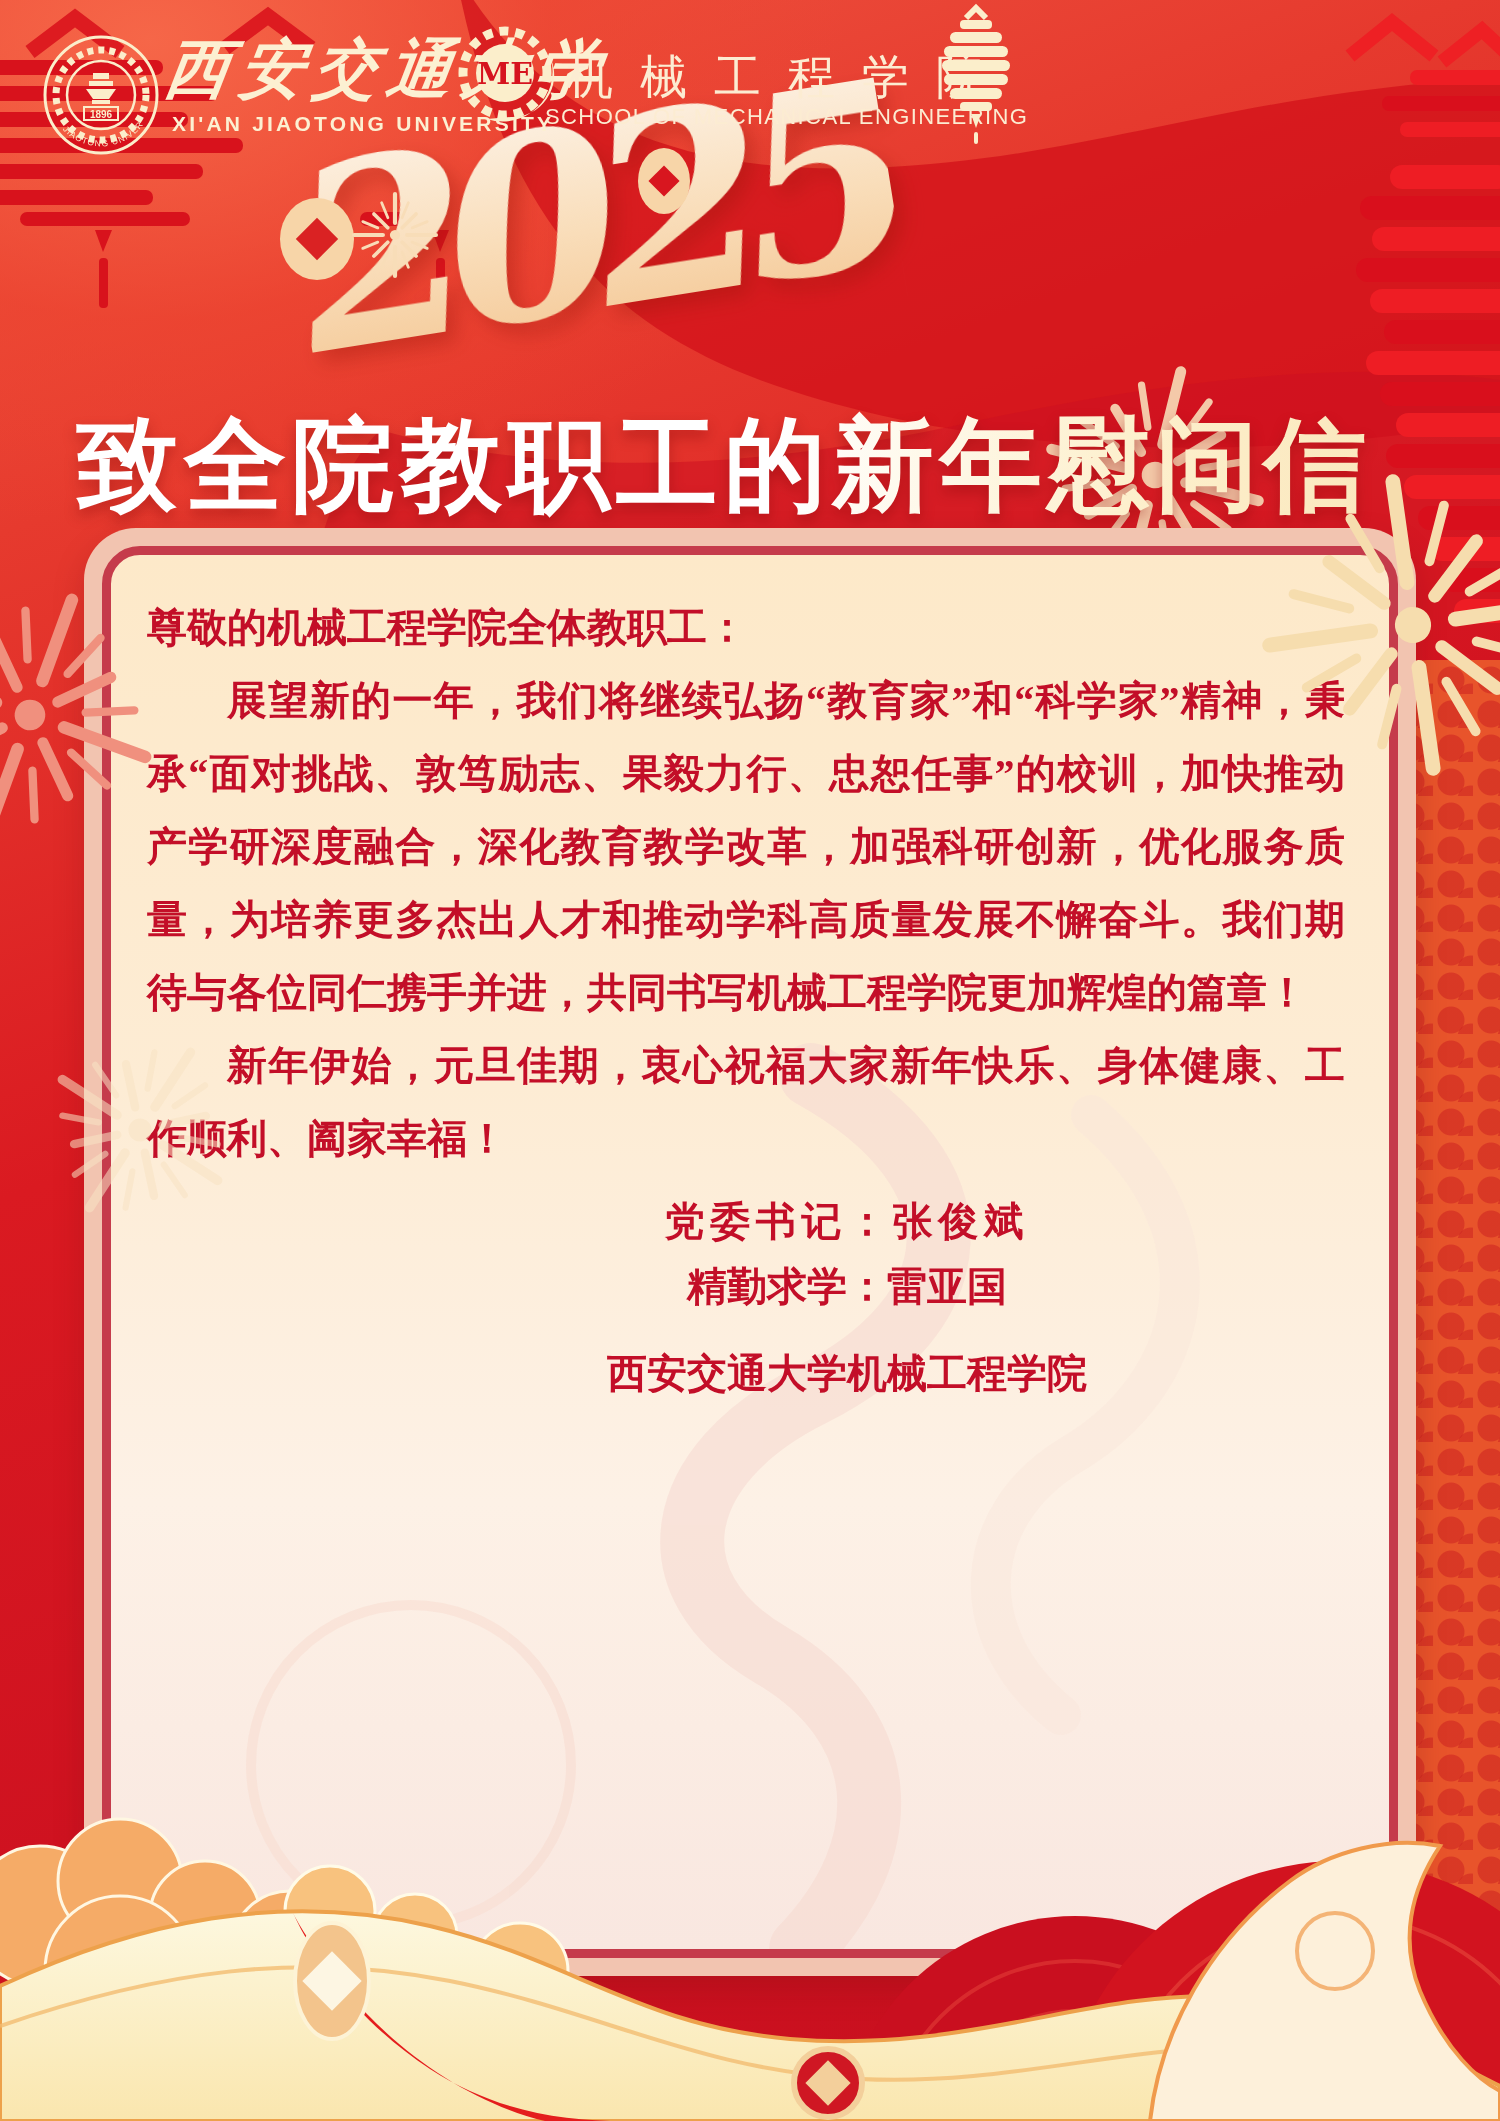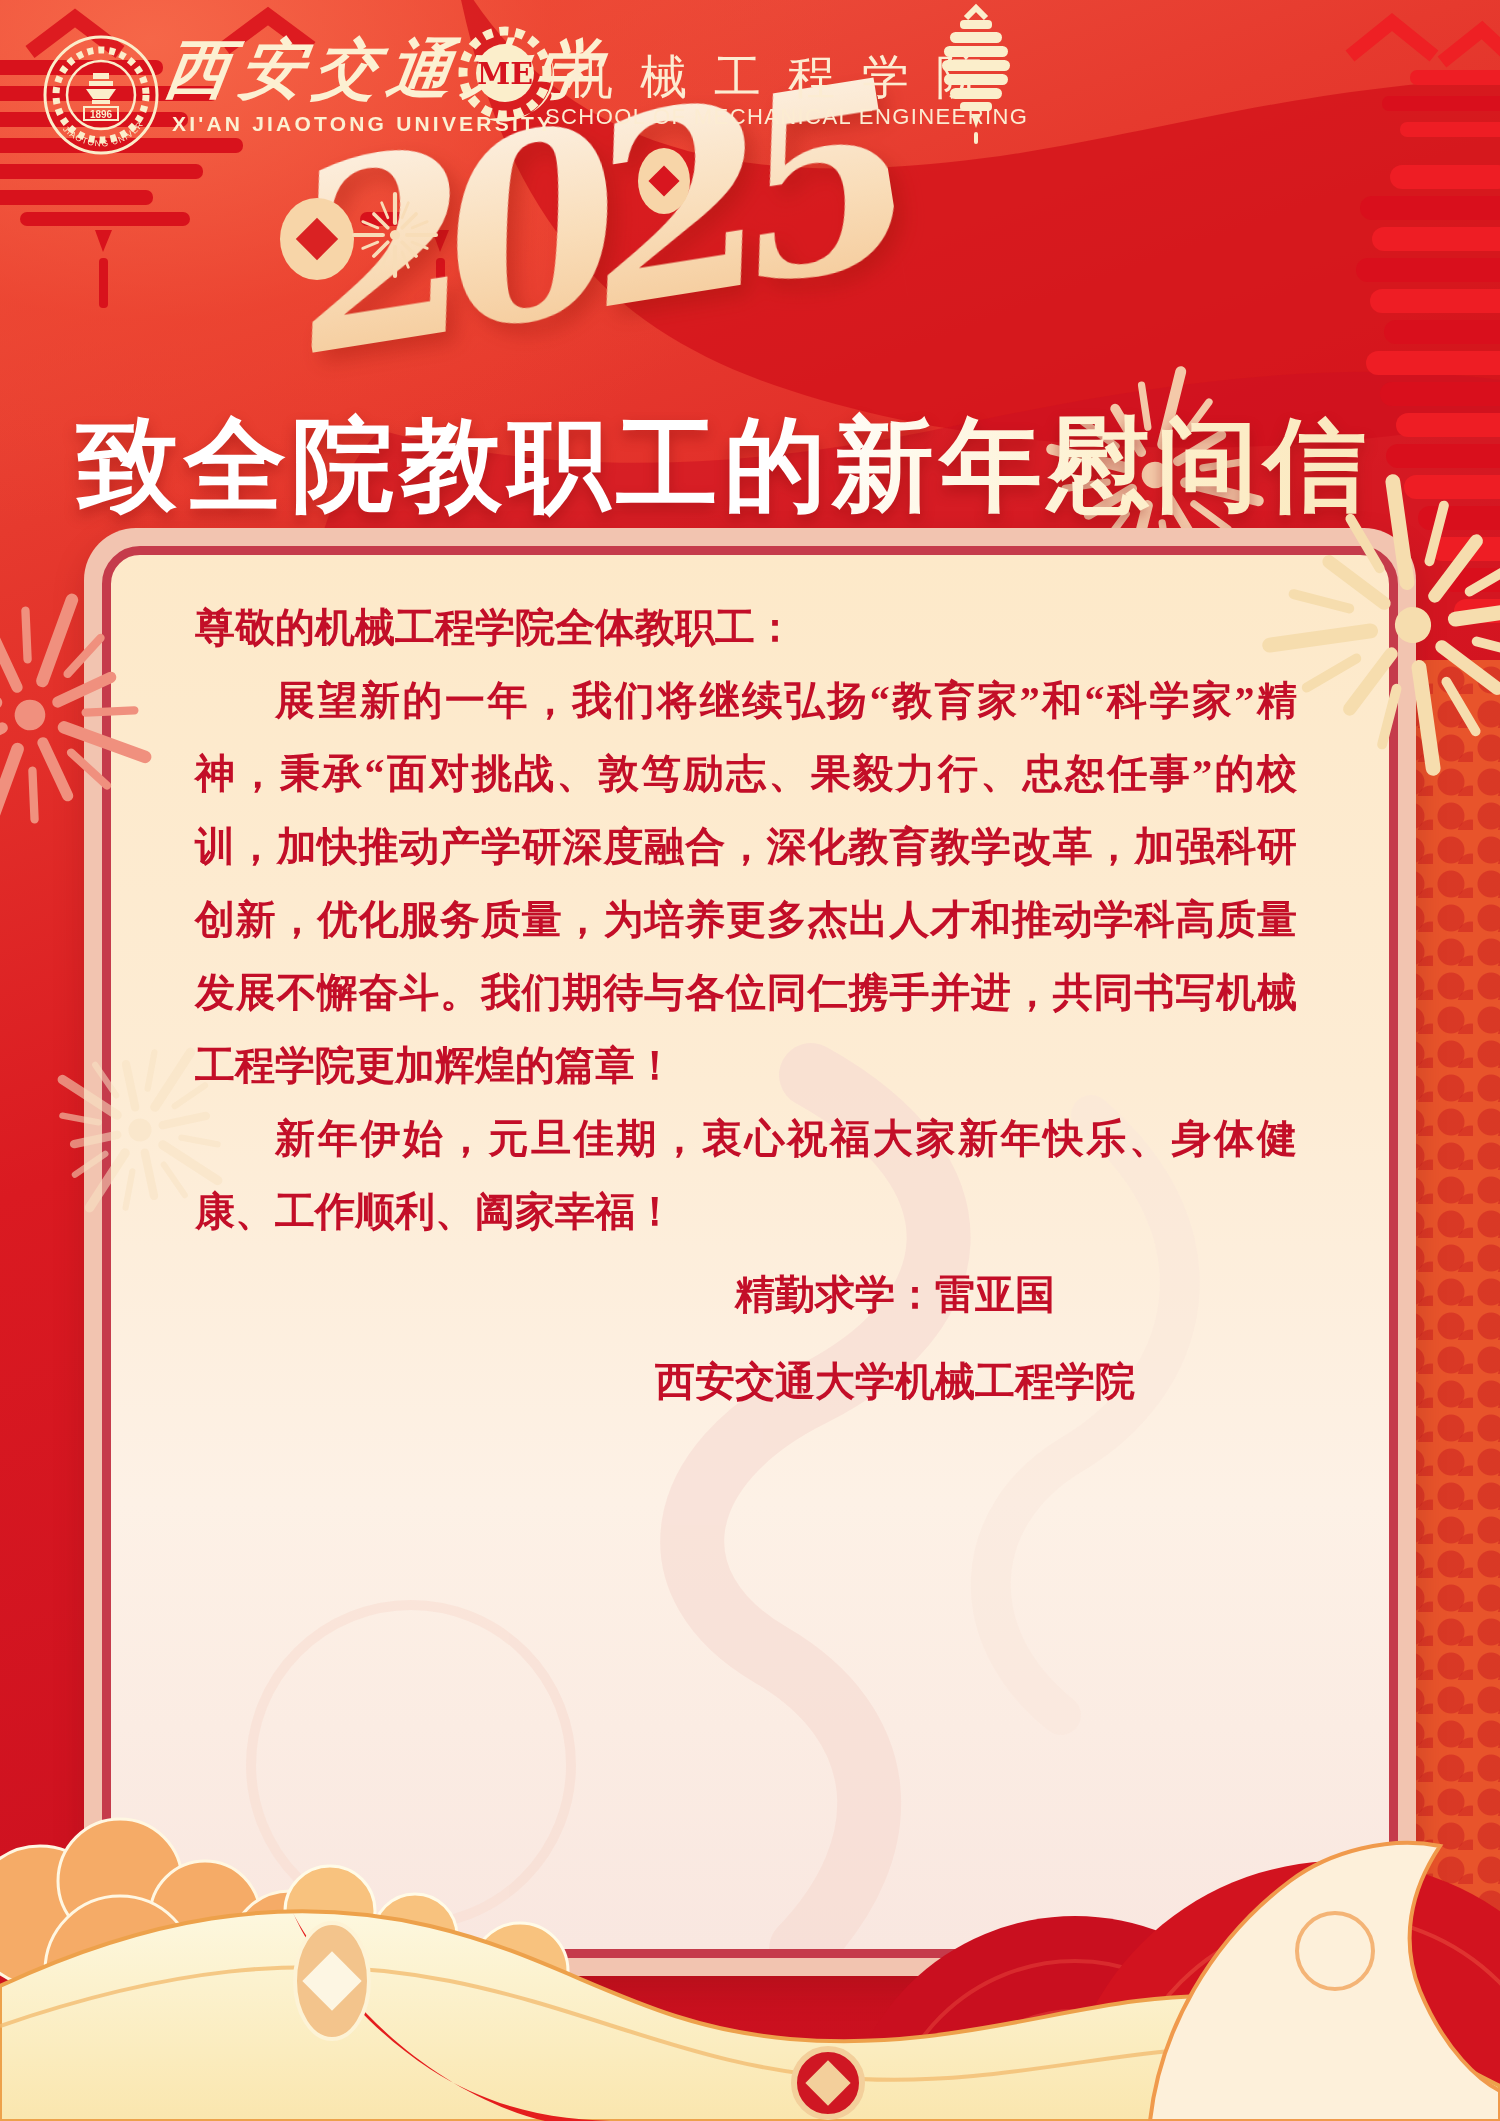--- a/index.html
+++ b/index.html
@@ -30,21 +30,21 @@
     font-family:Liberation Sans, sans-serif;white-space:nowrap;
     background:linear-gradient(90deg,#ffffff 0%,#ffffff 52%,#fdf0cd 78%,#fae6bb 100%);
     -webkit-background-clip:text;background-clip:text;-webkit-text-fill-color:transparent;color:#fff;
     filter:drop-shadow(0 7px 7px rgba(140,10,10,.45));}
 
   
   .letter-box{left:84px;top:528px;width:1332px;height:1448px;background:#f2c4b0;border-radius:52px;z-index:5;
     box-shadow:0 14px 30px rgba(120,10,15,.25);}
   .letter-inner{position:absolute;left:18px;top:18px;right:18px;bottom:18px;border:9px solid #c53b4b;border-radius:38px;
     background:linear-gradient(180deg,#fde9c9 0%,#fdecd4 38%,#fdf1e6 68%,#f9e7e0 100%);overflow:hidden;}
-  .letter-content{position:absolute;left:0;top:0;right:8px;padding:36px 84px 0;
+  .letter-content{position:absolute;left:0;top:0;right:8px;padding:36px 36px 0;
     font-family:"Liberation Serif","DejaVu Serif",serif;font-weight:bold;
     color:#c30e28;font-size:40px;line-height:73px;}
   .letter-content p{margin:0;text-align:justify;word-break:break-all;}
   .letter-content p.indent{text-indent:2em;}
   .sig{margin-top:14px;margin-left:400px;width:600px;text-align:center;line-height:65px;}
   .sig .spaced{letter-spacing:.14em;}
   .sig .org-line{margin-top:22px;}
 
   
   .orange-panel{left:1393px;top:660px;width:107px;height:1461px;background:#e8542b;border-top-left-radius:34px;z-index:1;
@@ -229,20 +229,21 @@
       <svg style="position:absolute;left:0;top:0;opacity:.6" width="1278" height="1394" viewBox="0 0 1278 1394">
         <circle cx="300" cy="1210" r="160" fill="none" stroke="#f8ddd2" stroke-width="10"></circle>
         <path d="M700,520 C880,620 860,760 700,840 C560,910 540,1030 660,1100 C780,1170 790,1290 690,1394" fill="none" stroke="#f7dbd2" stroke-width="64" stroke-linecap="round"></path>
         <path d="M980,560 C1120,680 1080,830 960,900 C860,960 850,1080 950,1160" fill="none" stroke="#fae5da" stroke-width="40" stroke-linecap="round" opacity=".7"></path>
       </svg>
       <div class="letter-content">
         <p>尊敬的机械工程学院全体教职工：</p>
         <p class="indent">展望新的一年，我们将继续弘扬“教育家”和“科学家”精神，秉承“面对挑战、敦笃励志、果毅力行、忠恕任事”的校训，加快推动产学研深度融合，深化教育教学改革，加强科研创新，优化服务质量，为培养更多杰出人才和推动学科高质量发展不懈奋斗。我们期待与各位同仁携手并进，共同书写机械工程学院更加辉煌的篇章！</p>
         <p class="indent">新年伊始，元旦佳期，衷心祝福大家新年快乐、身体健康、工作顺利、阖家幸福！</p>
         <div class="sig">
+          <div class="spaced">党委书记：张俊斌</div>
           <div>精勤求学：雷亚国</div>
           <div class="org-line">西安交通大学机械工程学院</div>
 
         </div>
       </div>
     </div>
   </div>
 
   <svg class="abs" style="left:0;top:1821px;z-index:7" width="1500" height="300" viewBox="0 0 1500 300">
     <defs>

